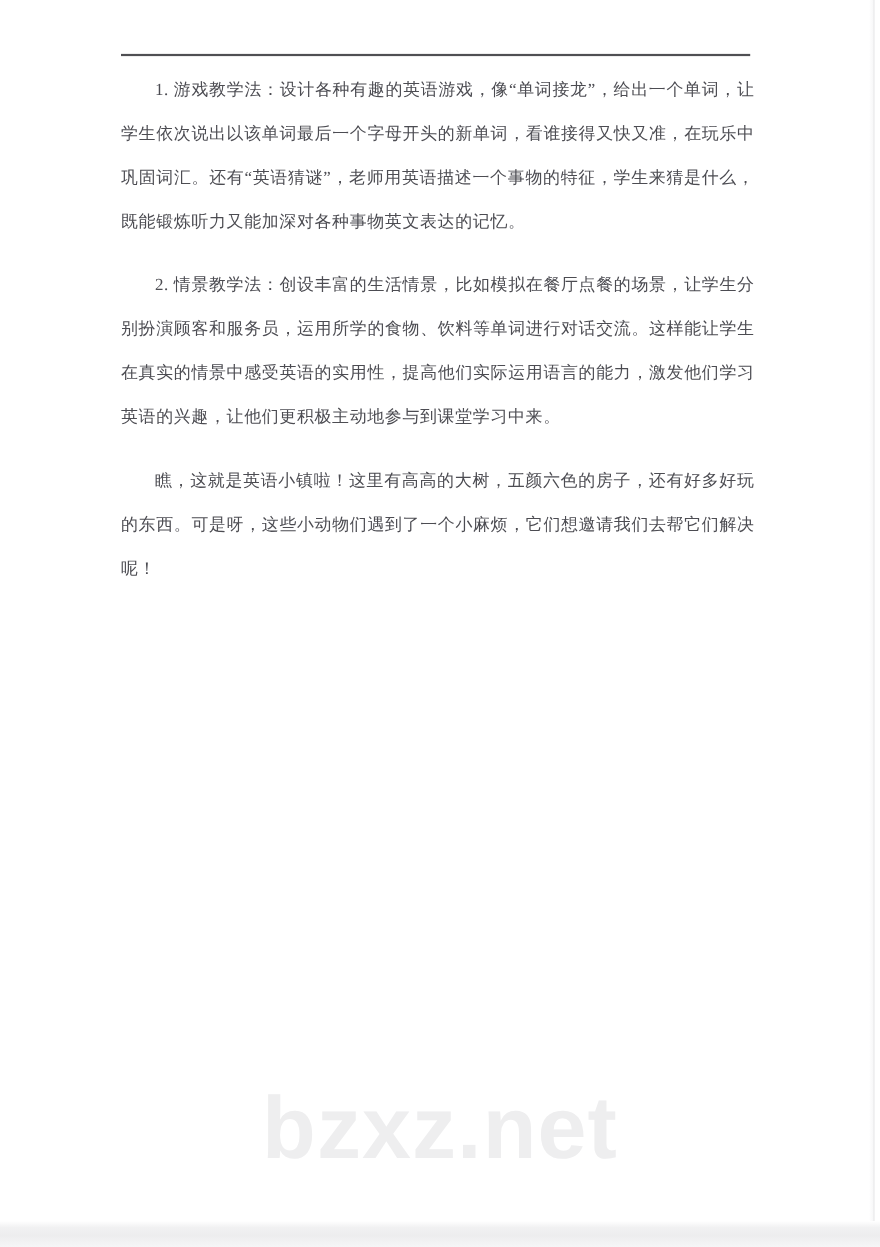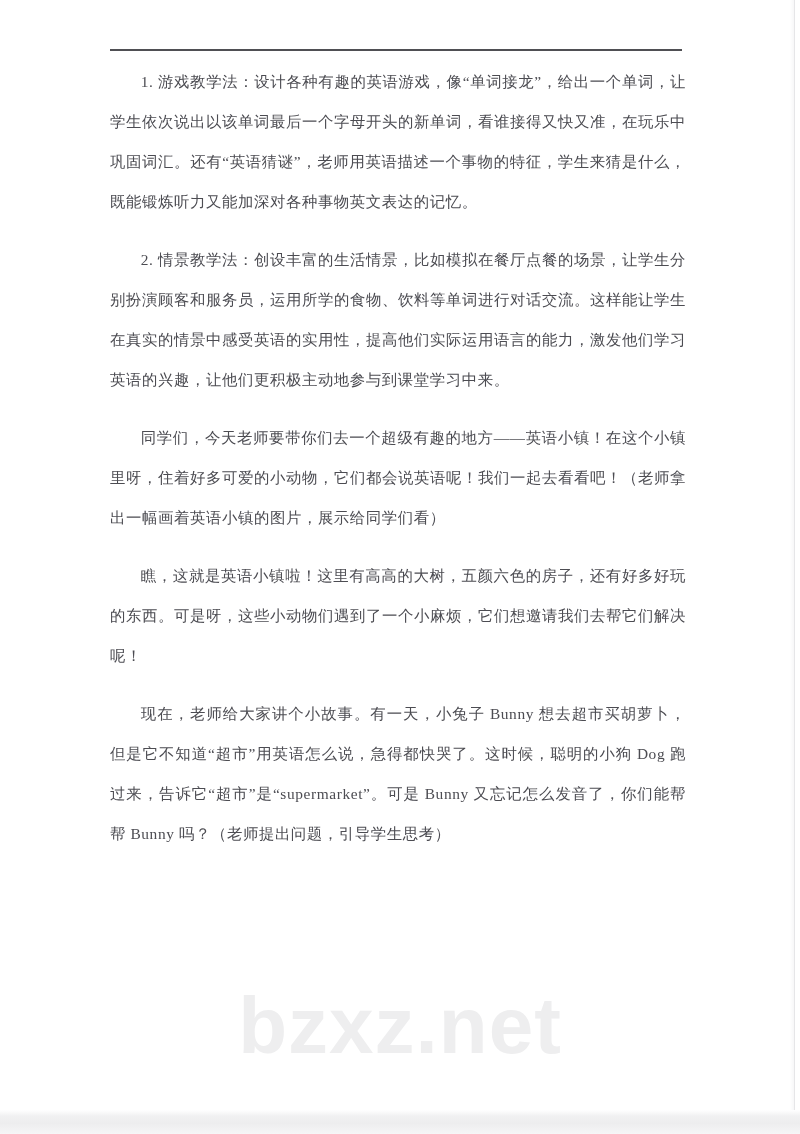--- a/index.html
+++ b/index.html
@@ -107,22 +107,20 @@
 <div class="page">
 
   <div class="page-edge-right-2"></div>
   <div class="page-edge-right"></div>
 
   <div class="top-rule"></div>
 
   <div class="content">
     <p class="para">1. 游戏教学法：设计各种有趣的英语游戏，像“单词接龙”，给出一个单词，让学生依次说出以该单词最后一个字母开头的新单词，看谁接得又快又准，在玩乐中巩固词汇。还有“英语猜谜”，老师用英语描述一个事物的特征，学生来猜是什么，既能锻炼听力又能加深对各种事物英文表达的记忆。</p>
     <p class="para">2. 情景教学法：创设丰富的生活情景，比如模拟在餐厅点餐的场景，让学生分别扮演顾客和服务员，运用所学的食物、饮料等单词进行对话交流。这样能让学生在真实的情景中感受英语的实用性，提高他们实际运用语言的能力，激发他们学习英语的兴趣，让他们更积极主动地参与到课堂学习中来。</p>
-    <p class="para">同学们，今天老师要带你们去一个超级有趣的地方——英语小镇！在这个小镇里呀，住着好多可爱的小动物，它们都会说英语呢！我们一起去看看吧！（老师拿出一幅画着英语小镇的图片，展示给同学们看）</p>
     <p class="para">瞧，这就是英语小镇啦！这里有高高的大树，五颜六色的房子，还有好多好玩的东西。可是呀，这些小动物们遇到了一个小麻烦，它们想邀请我们去帮它们解决呢！</p>
-    <p class="para tight">现在，老师给大家讲个小故事。有一天，小兔子 Bunny 想去超市买胡萝卜，但是它不知道“超市”用英语怎么说，急得都快哭了。这时候，聪明的小狗 Dog 跑过来，告诉它“超市”是“supermarket”。可是 Bunny 又忘记怎么发音了，你们能帮帮 Bunny 吗？（老师提出问题，引导学生思考）</p>
   </div>
 
   <div class="watermark">bzxz.net</div>
 
   <div class="page-edge-bottom"></div>
 
 </div>
 
 </body></html>

